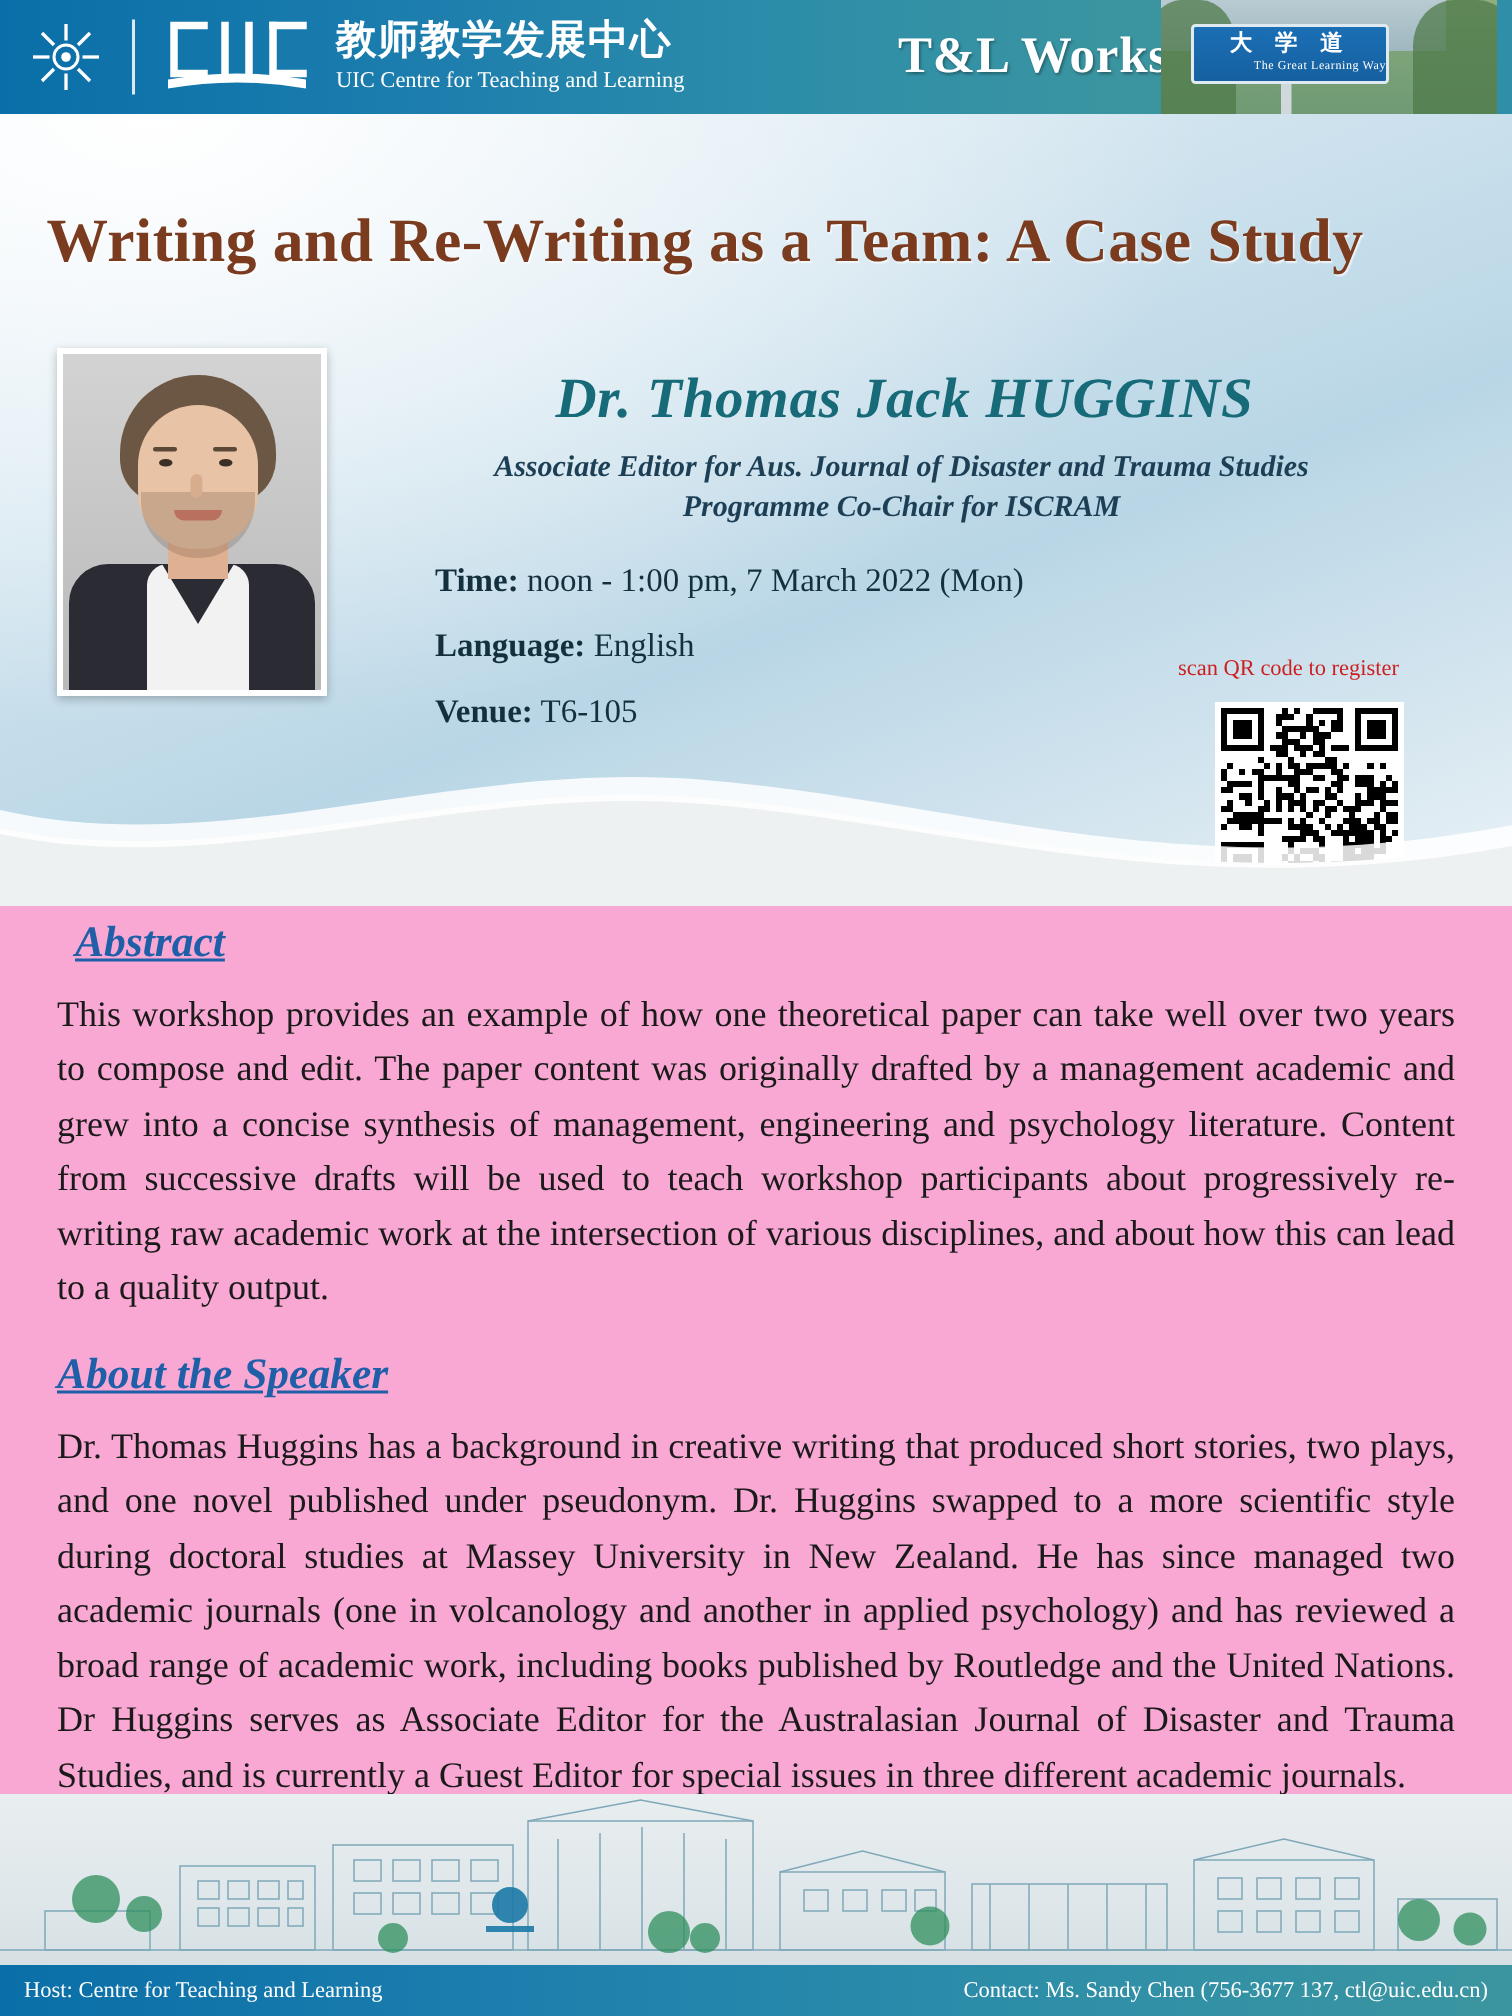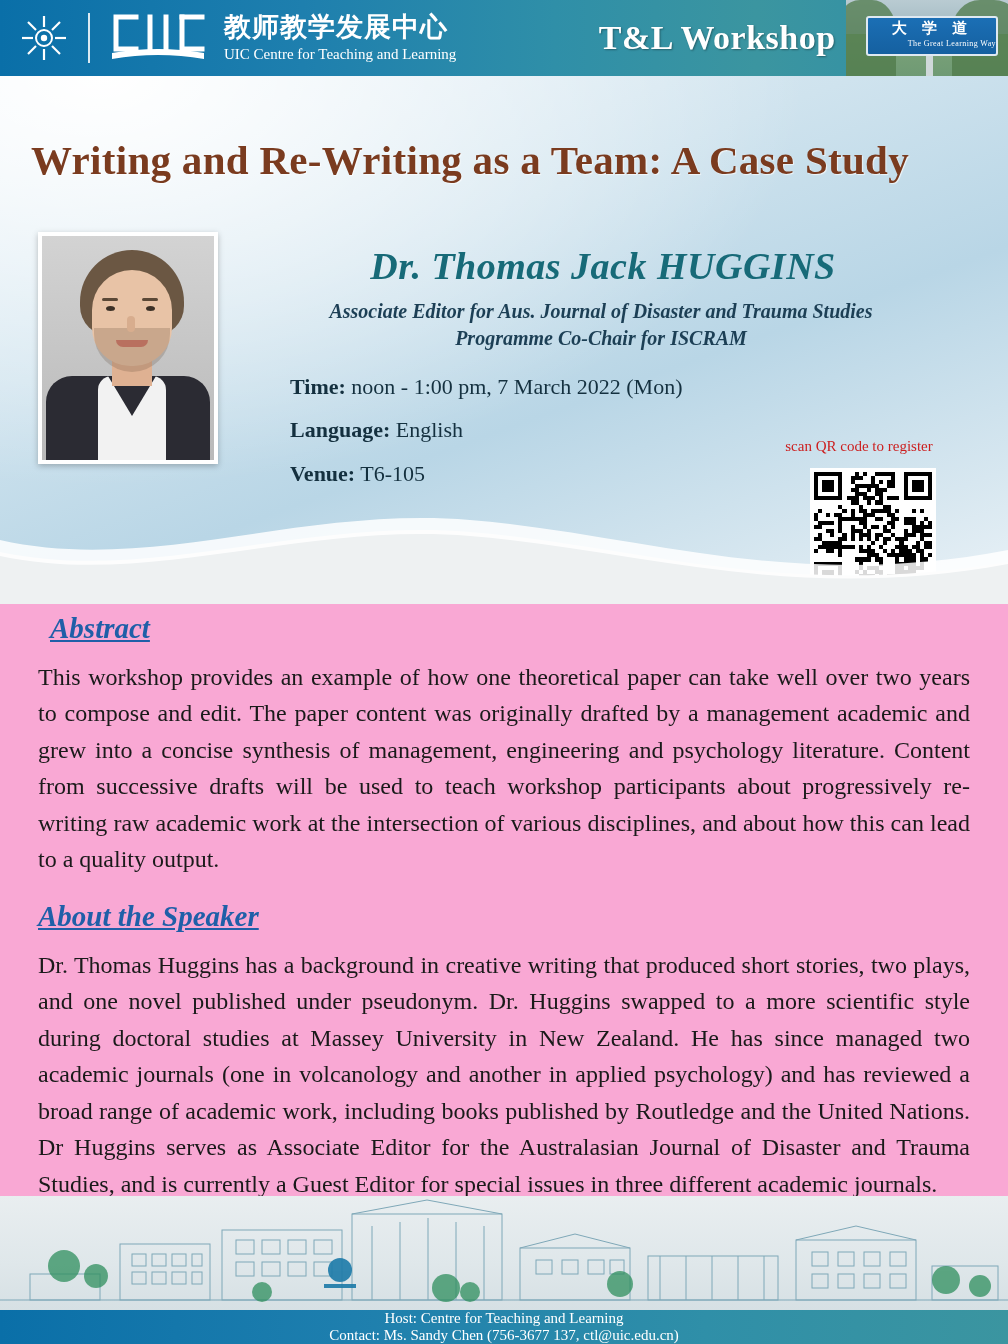--- a/index.html
+++ b/index.html
@@ -40,21 +40,21 @@
     font-size: 15px; line-height: 1.3; margin-top: 3px;
   }
   .wk-title {
     flex: 1 1 auto; text-align: center; color: #ffffff;
     font-family: "Liberation Serif", serif;
     font-size: 34px; font-weight: bold; letter-spacing: 0.5px;
     text-shadow: 1px 1px 2px rgba(0,0,0,0.35);
     padding-right: 30px;
   }
   .header-photo {
-    position: absolute; right: 0; top: 0; width: 162px; height: 76px;
+    position: absolute; right: 10px; top: 0; width: 224px; height: 76px;
     background: linear-gradient(180deg, #8fae7c 0%, #7fa47a 40%, #6f9a74 100%);
     overflow: hidden;
   }
   .hp-sky { position:absolute; left:0; top:0; width:190px; height:34px; background: linear-gradient(180deg,#b9cbd2,#9fb7bf); }
   .hp-tree { position:absolute; width:60px; height:76px; background:#4f7a4a; opacity:.75; border-radius: 40% 40% 0 0; }
   .hp-sign {
     position: absolute; left: 20px; top: 16px; width: 132px; height: 40px;
     background: linear-gradient(180deg,#1b6fb5,#1560a0);
     border: 2px solid #dfe9f2; border-radius: 3px;
     color: #fff; text-align: center;
@@ -158,21 +158,21 @@
   .skyline {
     position: absolute; left: 0; bottom: 34px; width: 1008px; height: 114px;
     background: linear-gradient(180deg,#e9eef0 0%, #dfe7ea 60%, #d6e0e4 100%);
     overflow: hidden;
   }
   .footer {
     position: absolute; left: 0; bottom: 0; width: 1008px; height: 34px;
     background: linear-gradient(90deg,#0a6fa8 0%, #1e7fae 35%, #2f8fa8 70%, #3b95a0 100%);
     color: #fff; display: flex; align-items: center; justify-content: space-between;
     padding: 0 16px;
-    font-family: "Liberation Serif", serif; font-size: 15px; flex-direction: column;
+    font-family: "Liberation Serif", serif; font-size: 15px;
   }
 </style>
 </head>
 <body>
 
 <div class="header">
   <div class="logo-mark">
     <svg width="56" height="56" viewBox="0 0 56 56">
       <g stroke="#ffffff" stroke-width="2" fill="none">
         <circle cx="28" cy="28" r="8"></circle>

